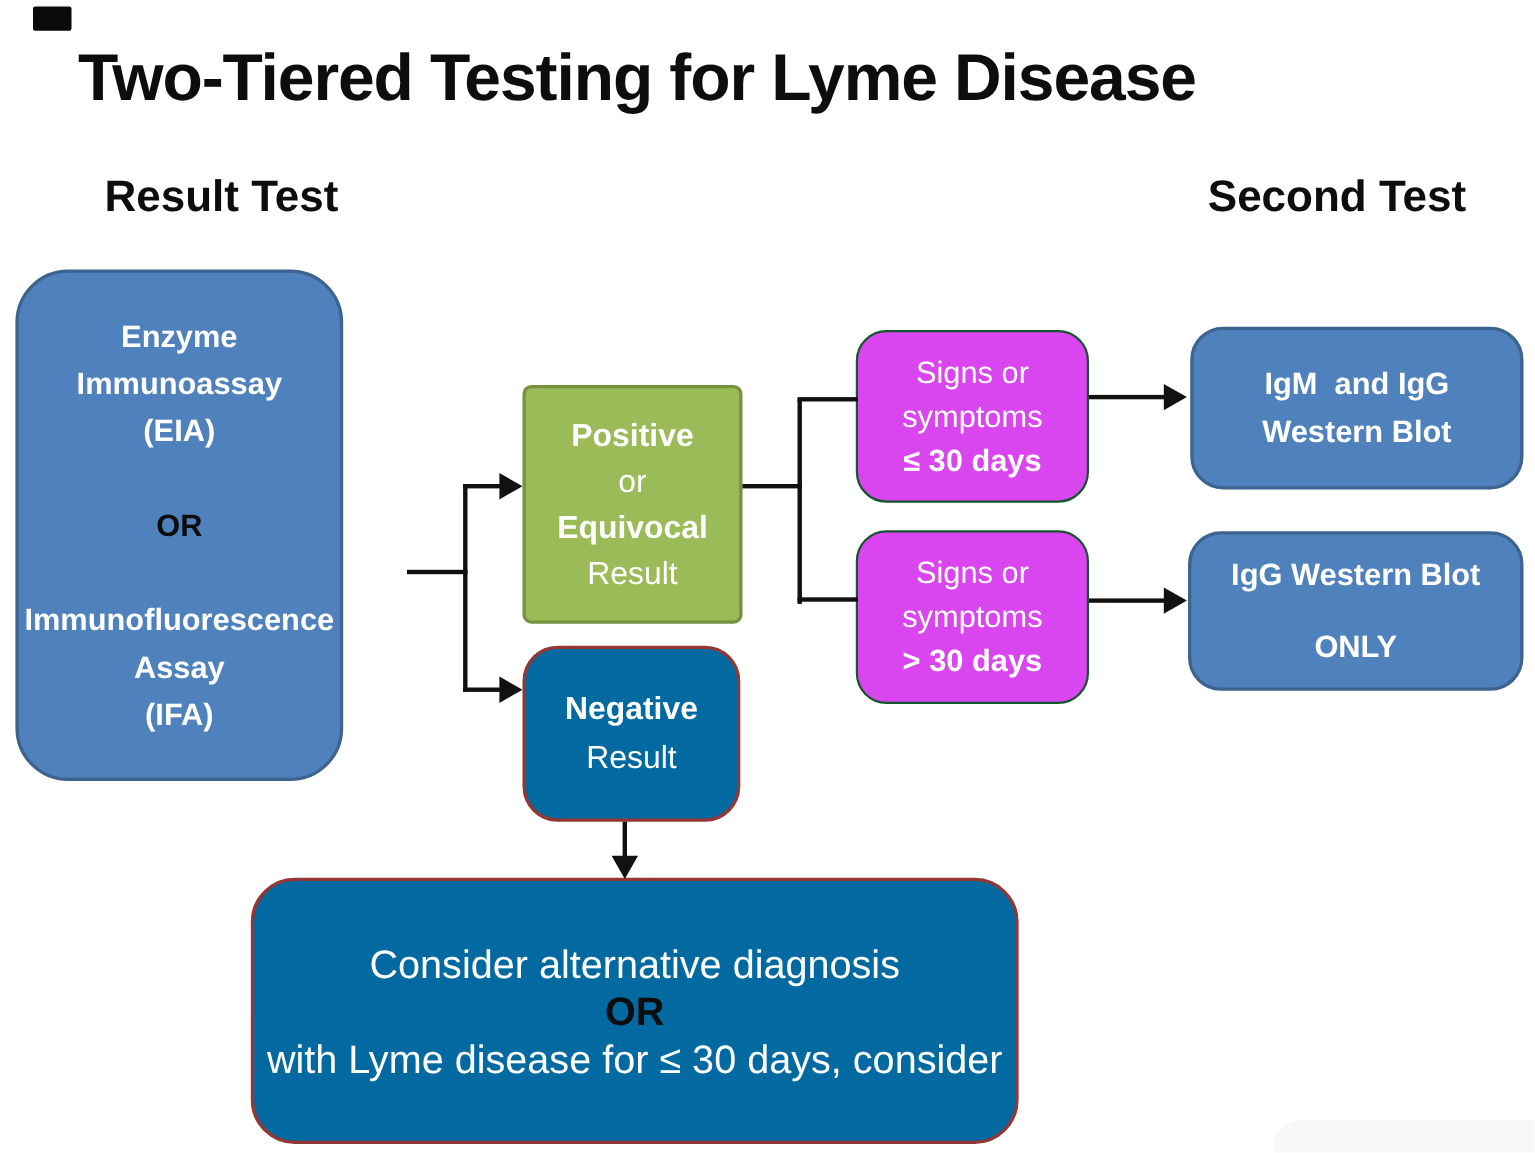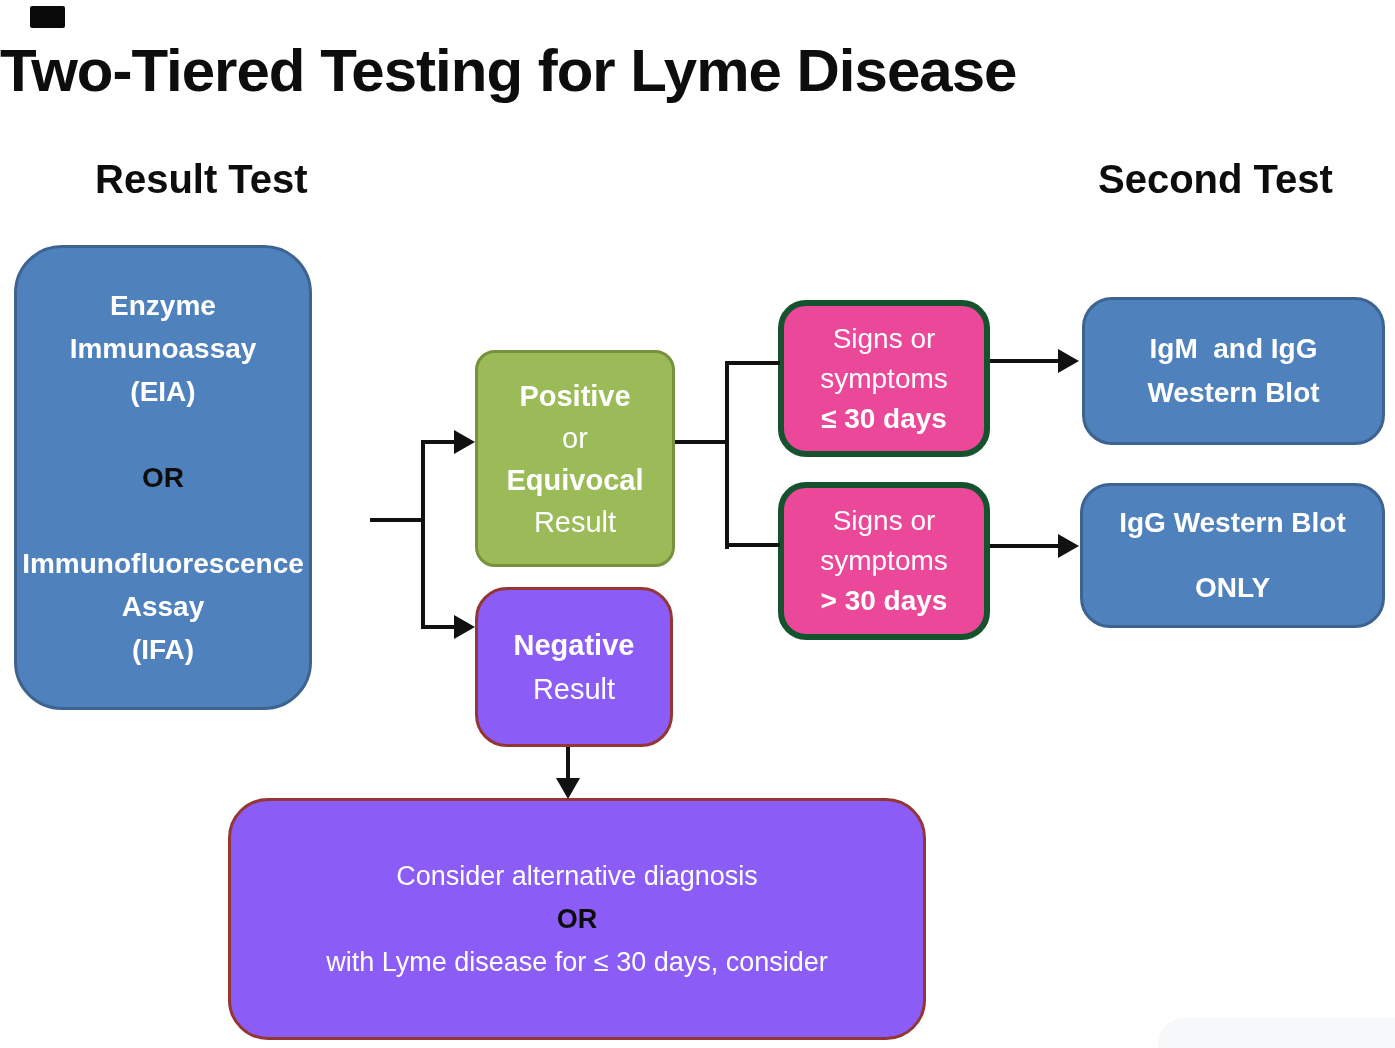--- a/index.html
+++ b/index.html
@@ -6,41 +6,41 @@
   #canvas{
     position:relative;
     width:1395px;height:1048px;
     background:#ffffff;
     font-family:"Liberation Sans",sans-serif;
     overflow:hidden;
   }
   .abs{position:absolute;}
   .title{
     left:0;top:36px;width:1158px;
-    text-align:left;
+    text-align:center;
     font-size:60px;font-weight:bold;color:#0d0d0d;
     letter-spacing:-1px;
   }
   .col-head{
     font-size:40px;font-weight:bold;color:#0d0d0d;
   }
   .node{
     box-sizing:border-box;
     display:flex;flex-direction:column;
     justify-content:center;align-items:center;
     text-align:center;
   }
   .ln{white-space:pre-wrap;}
   .b{font-weight:bold;}
   .node .ln{width:100%;}
   
   .blue-box{background:#4F81BD;border:3px solid #3D6391;color:#ffffff;}
   .green-box{background:#9BBB59;border:3px solid #76923C;color:#ffffff;}
-  .red-box{background:#8b5cf6;border:3px solid #943634;color:#ffffff;}
-  .purple-box{background:#ec4899;border:6px solid #14532d;color:#ffffff;text-align:center;}
+  .red-box{background:#0369a1;border:3px solid #943634;color:#ffffff;}
+  .purple-box{background:#d946ef;border:2px solid #14532d;color:#ffffff;text-align:center;}
   .black-txt{color:#0d0d0d;}
   
   .cline{background:#111111;}
   .arrow-right{
     width:0;height:0;
     border-left:21px solid #111111;
     border-top:12px solid transparent;
     border-bottom:12px solid transparent;
   }
   .arrow-down{
@@ -48,21 +48,21 @@
     border-top:21px solid #111111;
     border-left:12px solid transparent;
     border-right:12px solid transparent;
   }
   
   .main-blue{font-size:28px;line-height:43px;font-weight:bold;}
   .result-box{font-size:29px;line-height:42px;}
   .neg-box{font-size:29px;line-height:44px;}
   .purple-txt{font-size:28px;line-height:40px;}
   .wblot{font-size:28px;line-height:44px;font-weight:bold;}
-  .bottom-red{font-size:27px;line-height:43px;}
+  .bottom-red{font-size:36px;line-height:43px;}
   .spacer{height:43px;}
   .mark{background:#0a0a0a;border-radius:2px;}
   .corner-ghost{background:#f7f8fa;border-radius:26px 0 0 0;}
 </style>
 </head>
 <body>
 
 <div id="canvas">
 
   <div class="abs mark" style="left:30px;top:6px;width:35px;height:22px;"></div>
@@ -79,21 +79,21 @@
     <div class="ln">Immunoassay</div>
     <div class="ln">(EIA)</div>
     <div class="spacer"></div>
     <div class="ln black-txt">OR</div>
     <div class="spacer"></div>
     <div class="ln">Immunofluorescence</div>
     <div class="ln">Assay</div>
     <div class="ln">(IFA)</div>
   </div>
 
-  <div class="abs node green-box result-box" style="left:475px;top:350px;width:200px;height:217px;border-radius:20px;">
+  <div class="abs node green-box result-box" style="left:475px;top:350px;width:200px;height:217px;border-radius:8px;">
     <div class="ln b">Positive</div>
     <div class="ln">or</div>
     <div class="ln b">Equivocal</div>
     <div class="ln">Result</div>
   </div>
 
   <div class="abs node red-box neg-box" style="left:475px;top:587px;width:198px;height:160px;border-radius:32px;">
     <div class="ln b">Negative</div>
     <div class="ln">Result</div>
   </div>

